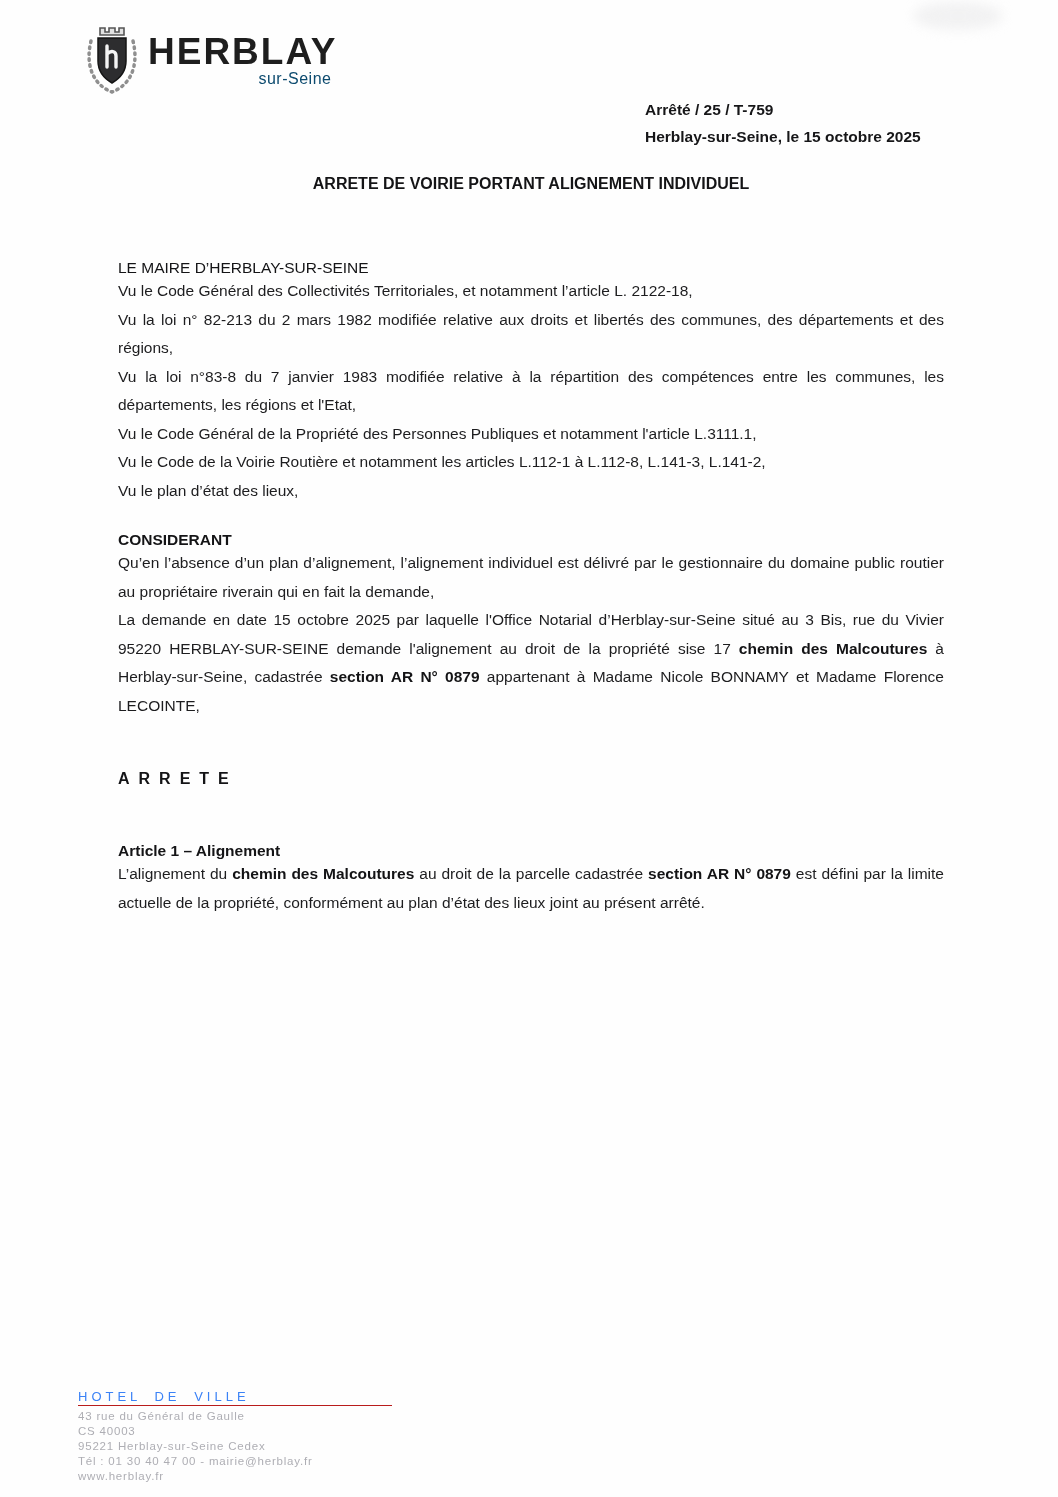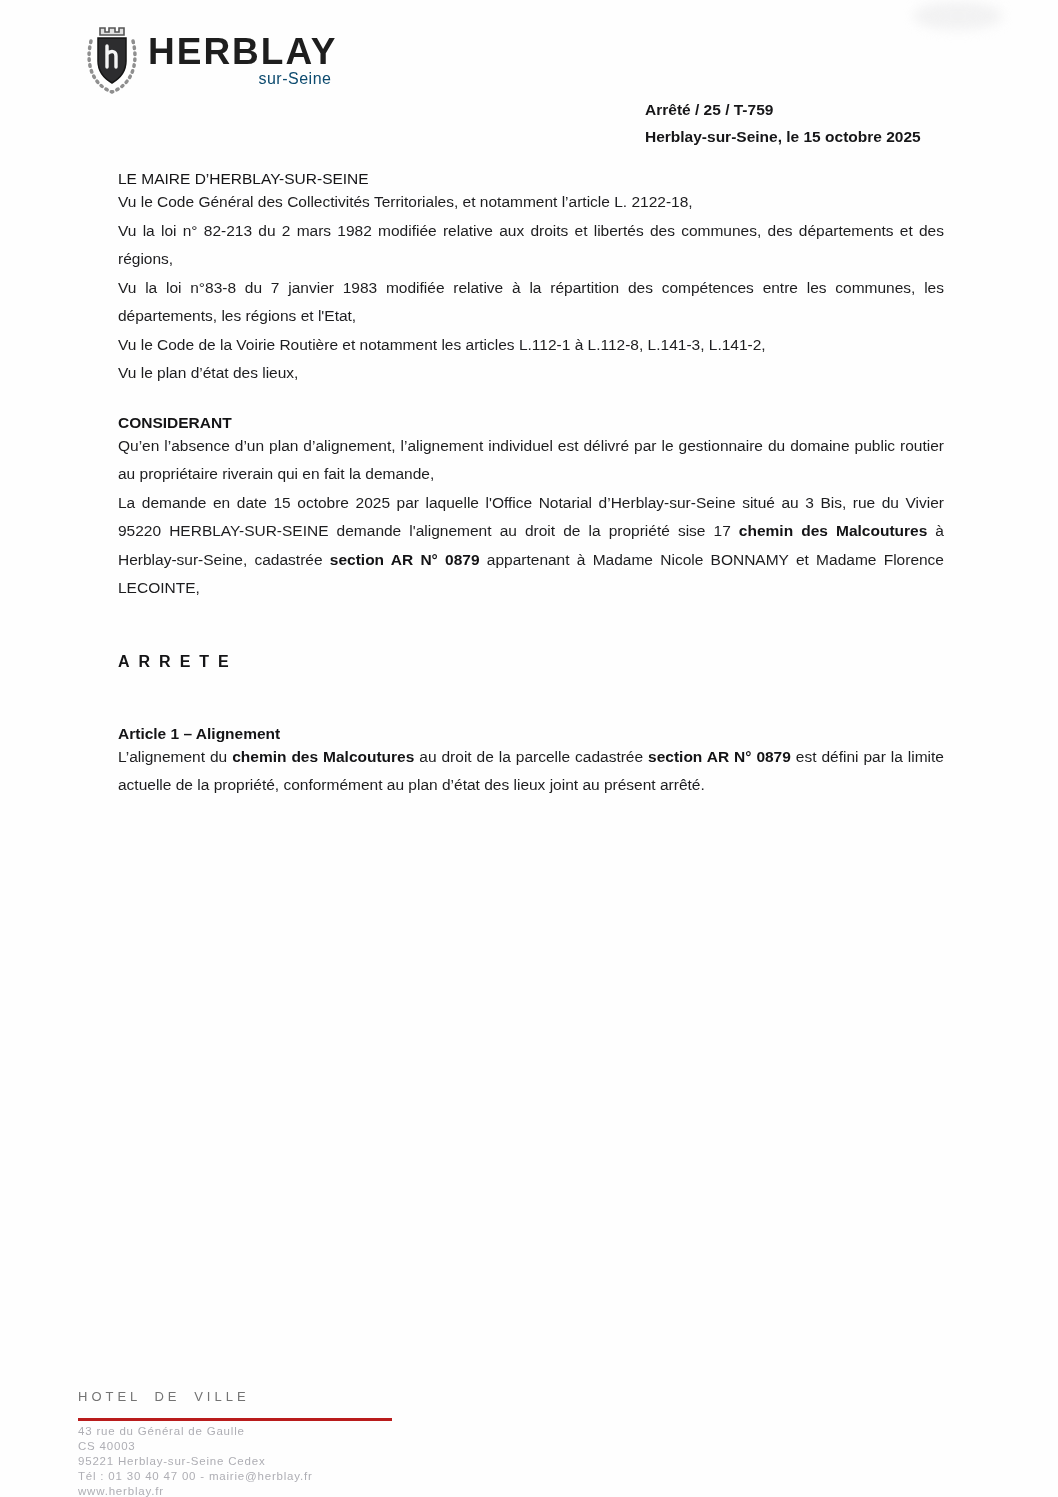--- a/index.html
+++ b/index.html
@@ -62,22 +62,22 @@
   .article-heading {
     margin-top:54px; font-weight:bold; font-size:15.5px; color:#141416;
   }
   
   .footer {
     position:absolute; left:78px; top:1389px;
     color:#aeaeb4; font-size:11.5px; line-height:15px;
     letter-spacing:.8px;
   }
   .footer-title {
-    font-size:13px; letter-spacing:4px; word-spacing:6px; color:#737373;
-    width:314px; border-bottom:3px solid #b91c1c; padding-bottom:14px; margin-bottom:3px;
+    font-size:13px; letter-spacing:4px; word-spacing:6px; color:#3b82f6;
+    width:314px; border-bottom:1px solid #b91c1c; padding-bottom:1px; margin-bottom:3px;
   }
 </style>
 </head>
 <body>
 
 <div class="page">
 
   <div class="scan-smudge"></div>
 
   <div class="logo">
@@ -98,29 +98,31 @@
   </div>
 
   <div class="ref-block">
     <div>Arrêté / 25 / T-759</div>
     <div>Herblay-sur-Seine, le 15 octobre 2025</div>
   </div>
 
   <div class="content">
 
     <div class="doc-title">
+      <div>ARRETE DE VOIRIE PORTANT ALIGNEMENT INDIVIDUEL</div>
     </div>
 
     <div class="opening">LE MAIRE D’HERBLAY-SUR-SEINE</div>
 
     <div>
 
     <p class="para"><span>Vu le Code Général des Collectivités Territoriales, et notamment l’article L. 2122-18,</span></p>
         <p class="para"><span>Vu la loi n° 82-213 du 2 mars 1982 modifiée relative aux droits et libertés des communes, des départements et des régions,</span></p>
         <p class="para"><span>Vu la loi n°83-8 du 7 janvier 1983 modifiée relative à la répartition des compétences entre les communes, les départements, les régions et l'Etat,</span></p>
+        <p class="para"><span>Vu le Code Général de la Propriété des Personnes Publiques et notamment l'article L.3111.1,</span></p>
         <p class="para"><span>Vu le Code de la Voirie Routière et notamment les articles L.112-1 à L.112-8, L.141-3, L.141-2,</span></p>
         <p class="para"><span>Vu le plan d’état des lieux,</span></p>
       </div>
 
     <div class="section-heading">CONSIDERANT</div>
 
     <div>
 
         <p class="para"><span>Qu’en l’absence d’un plan d’alignement, l’alignement individuel est délivré par le gestionnaire du domaine public routier au propriétaire riverain qui en fait la demande,</span></p>
         <p class="para"><span>La demande en date 15 octobre 2025 par laquelle l'Office Notarial d’Herblay-sur-Seine situé au 3 Bis, rue du Vivier 95220 HERBLAY-SUR-SEINE demande l'alignement au droit de la propriété sise 17 </span><b>chemin des Malcoutures</b><span> à Herblay-sur-Seine, cadastrée </span><b>section AR N° 0879</b><span> appartenant à Madame Nicole BONNAMY et Madame Florence LECOINTE,</span></p>

